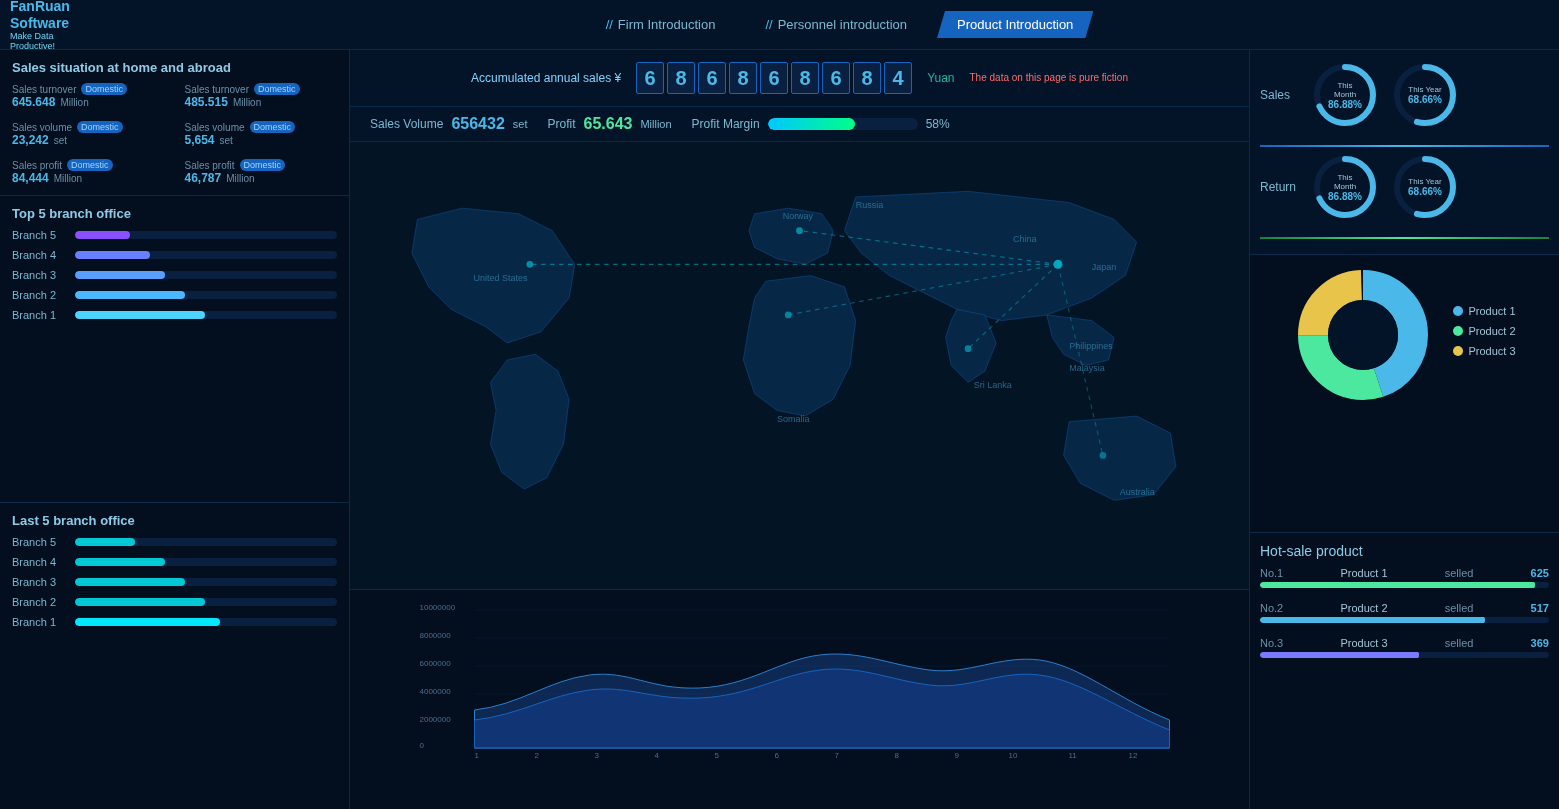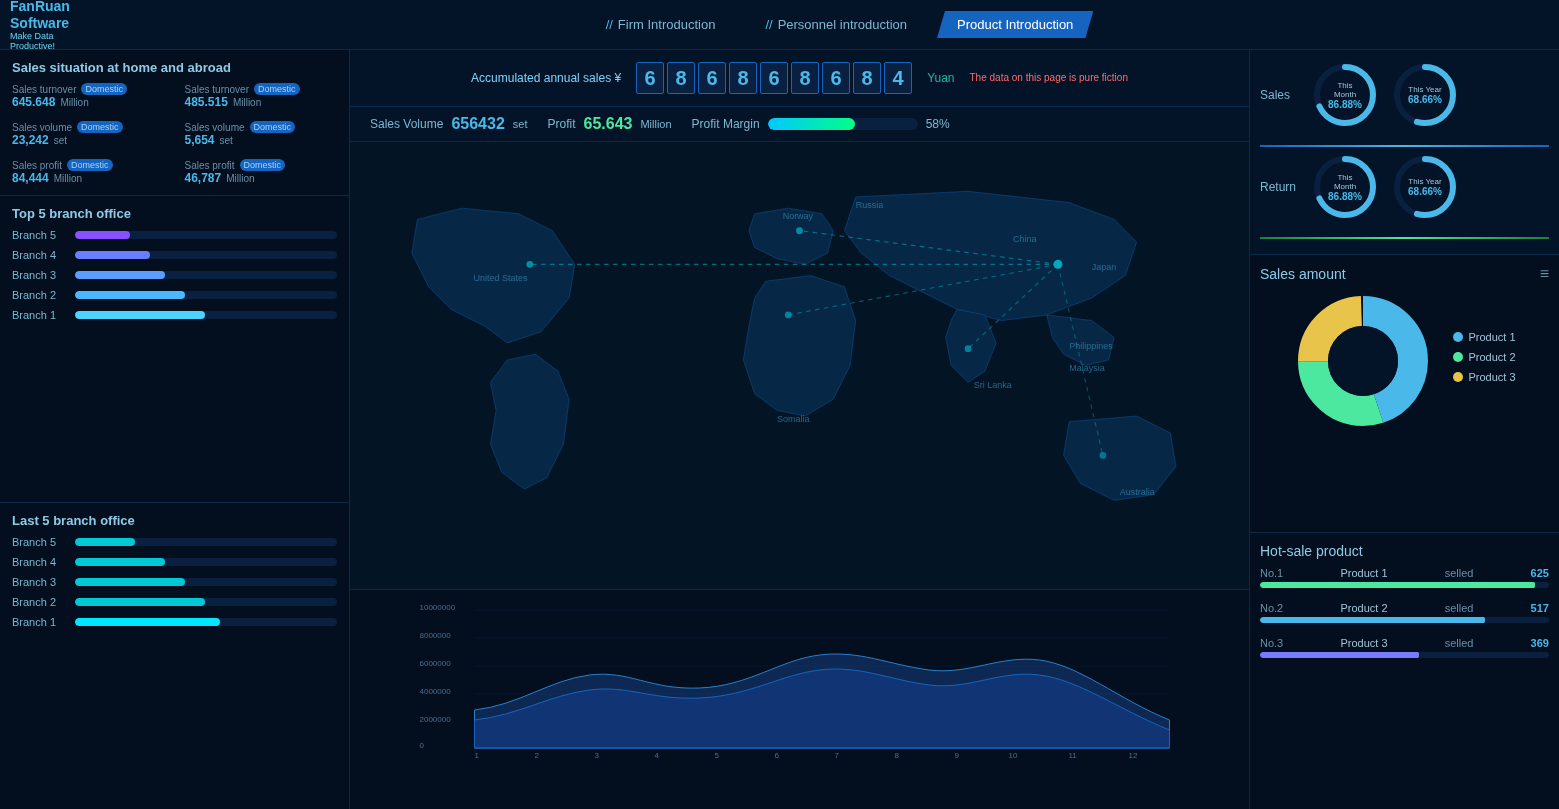--- a/index.html
+++ b/index.html
@@ -799,24 +799,20 @@
               <span class="gauge-month-label">This Year</span>
               <span class="gauge-value">68.66%</span>
             </div>
           </div>
         </div>
       </div>
       <div class="divider-line green"></div>
     </div>
 
     <div class="sales-amount-section">
-      <div class="sa-header">
-        <span class="sa-title">Sales amount</span>
-        <span style="color:#6a90a8;font-size:16px;">≡</span>
-      </div>
       <div class="donut-area">
         <svg width="140" height="140" viewBox="0 0 140 140">
 
           <circle cx="70" cy="70" r="50" fill="none" stroke="#4ab8e8" stroke-width="30" stroke-dasharray="141 175" stroke-dashoffset="0" transform="rotate(-90 70 70)"></circle>
 
           <circle cx="70" cy="70" r="50" fill="none" stroke="#4de8a0" stroke-width="30" stroke-dasharray="94 222" stroke-dashoffset="-141" transform="rotate(-90 70 70)"></circle>
 
           <circle cx="70" cy="70" r="50" fill="none" stroke="#e8c44a" stroke-width="30" stroke-dasharray="77 239" stroke-dashoffset="-235" transform="rotate(-90 70 70)"></circle>
           <circle cx="70" cy="70" r="35" fill="#041428"></circle>
         </svg>

